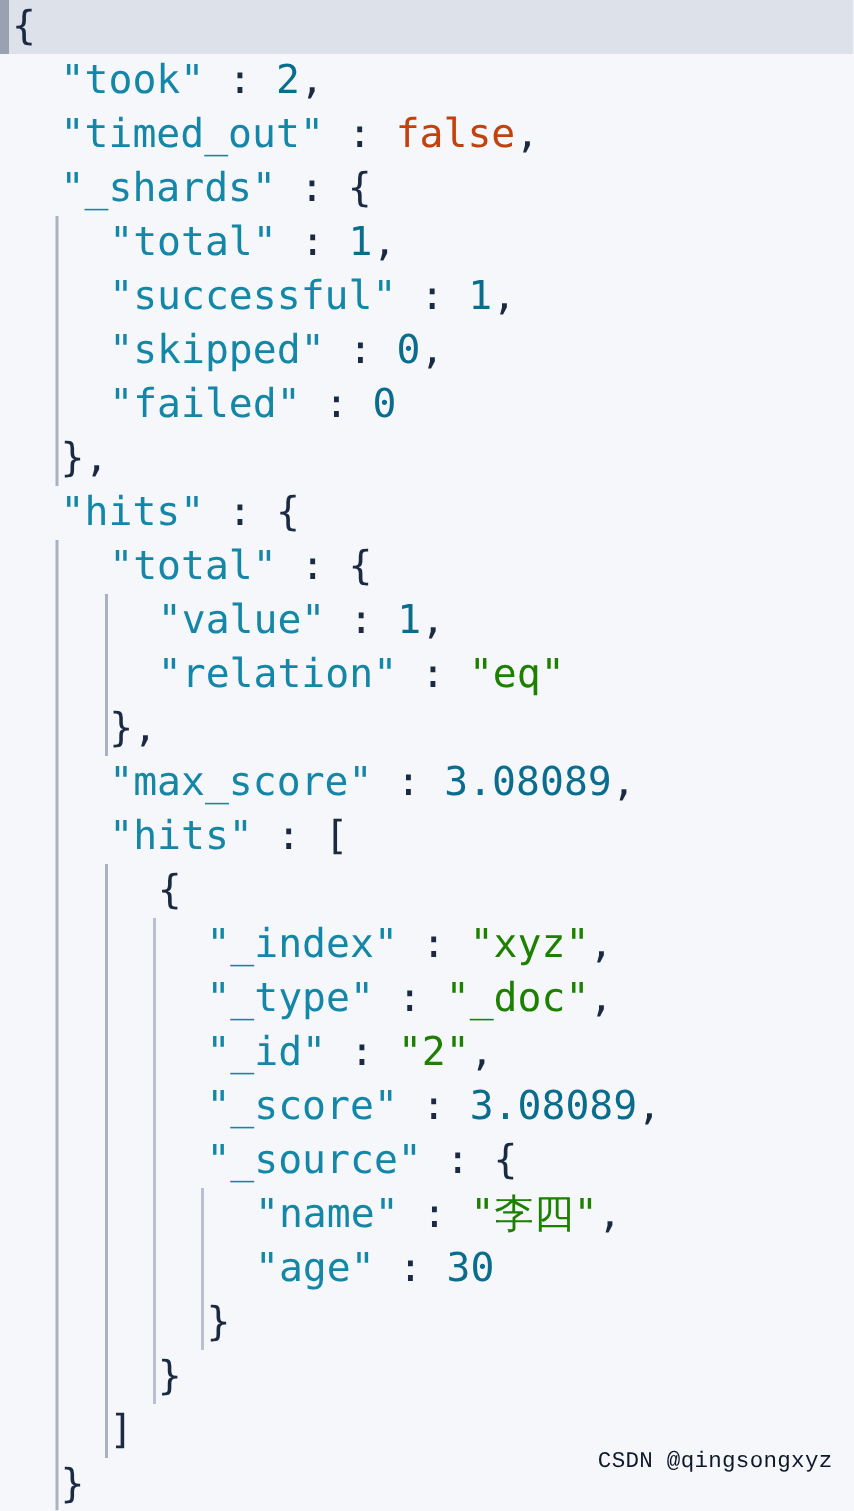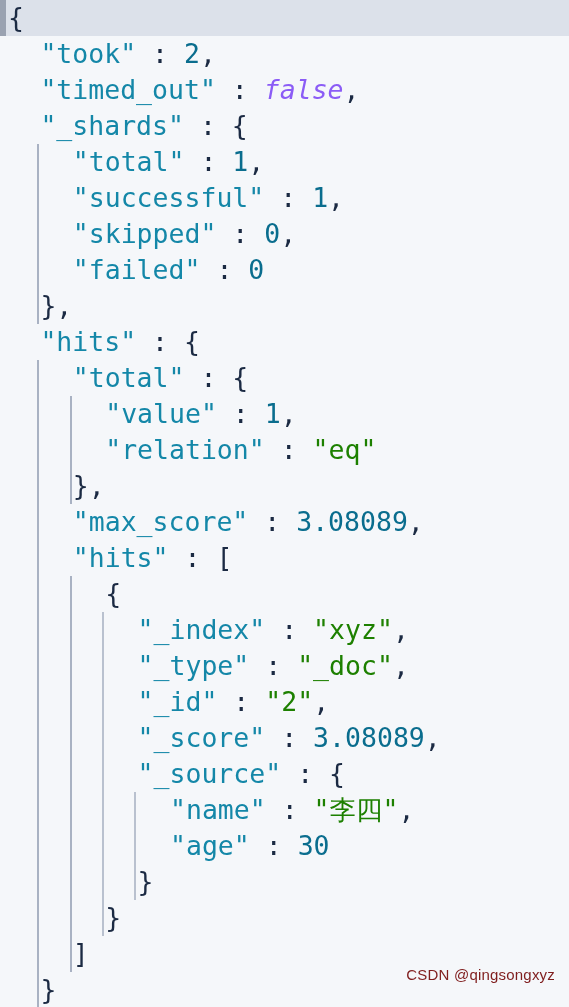--- a/index.html
+++ b/index.html
@@ -52,31 +52,31 @@
     top: 0;
     width: 6px;
     height: 36px;
     background: #9aa2b1;
   }
 
   
   .k   { color: #1487a8; }   
   .s   { color: #1d8000; }   
   .n   { color: #0a6d8e; }   
-  .b   { color: #8b5cf6; font-style: italic; }   
+  .b   { color: #c2410c; }   
   .p   { color: #1b2a43; }   
 
   
   #watermark {
     position: absolute;
     right: 14px;
     bottom: 14px;
-    font-family: Liberation Sans, sans-serif;
+    font-family: Liberation Mono, monospace;
     font-size: 15px;
-    color: #7f1d1d;
+    color: #0f172a;
     letter-spacing: .2px;
     user-select: none;
   }
 </style>
 </head>
 <body>
 
 <div id="viewer">
   <div id="guides-layer">
       <div class="guide" style="left: 37px; top: 144px; height: 180px;"></div>

